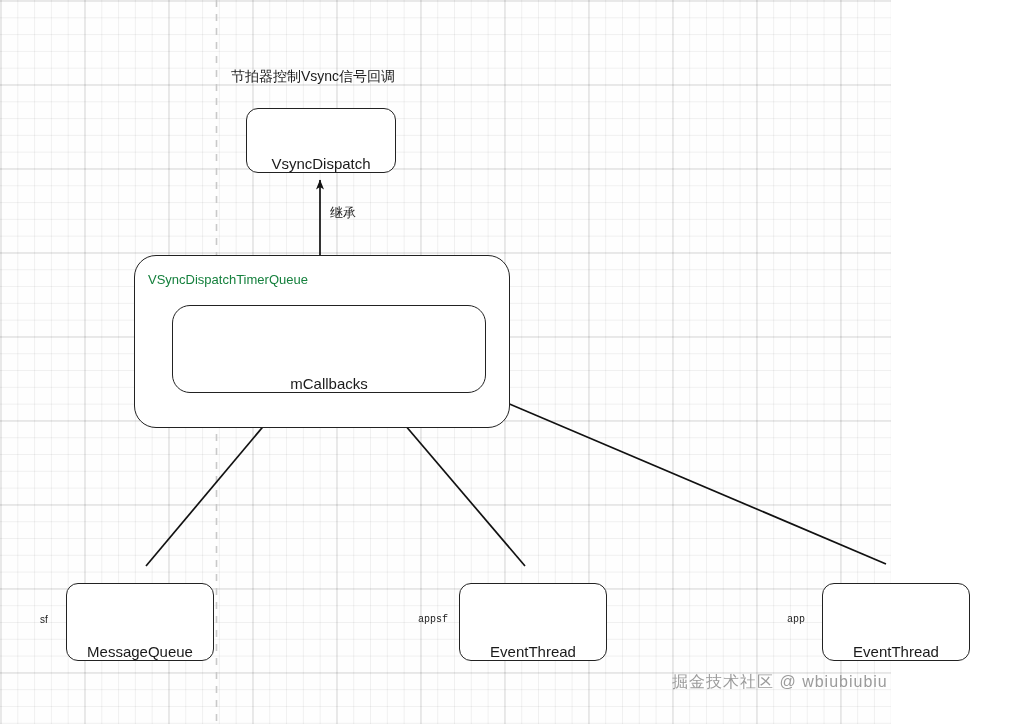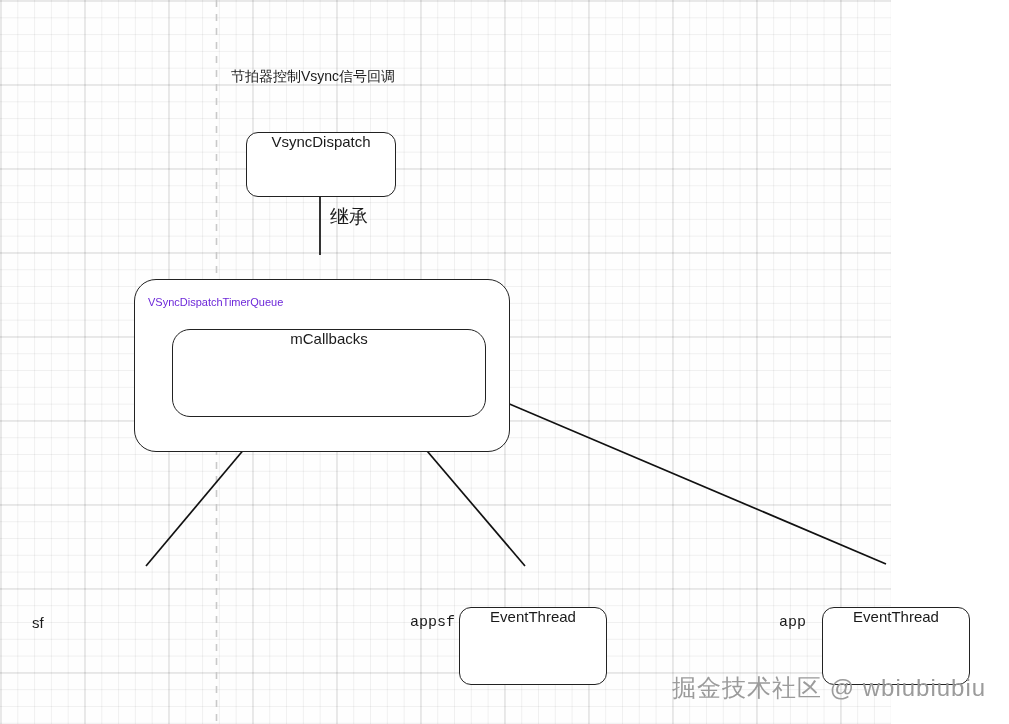--- a/index.html
+++ b/index.html
@@ -41,26 +41,25 @@
     pointer-events: none;
   }
 
   .node {
     position: absolute;
     box-sizing: border-box;
     background: #ffffff;
     border: 1.6px solid #222222;
     border-radius: 12px;
     display: flex;
-    align-items: flex-start;
+    align-items: flex-end;
     justify-content: center;
     color: #1a1a1a;
     font-size: 15px;
     font-family: "Liberation Sans", sans-serif;
-    margin-top: 24px;
   }
 
   .node-label {
     white-space: nowrap;
   }
 
   
   #node-vsyncdispatch {
     left: 246px;
     top: 108px;
@@ -73,22 +72,22 @@
     top: 255px;
     width: 376px;
     height: 173px;
     border-radius: 22px;
     display: block;
   }
   #node-timerqueue .container-title {
     position: absolute;
     left: 13px;
     top: 16px;
-    font-size: 11px;
-    color: #6d28d9;
+    font-size: 13px;
+    color: #15803d;
     white-space: nowrap;
   }
 
   #node-mcallbacks {
     left: 172px;
     top: 305px;
     width: 314px;
     height: 88px;
     border-radius: 18px;
   }
@@ -109,51 +108,52 @@
 
   #node-eventthread-app {
     left: 822px;
     top: 583px;
     width: 148px;
     height: 78px;
   }
 
   .side-label {
     position: absolute;
-    font-size: 15px;
-    color: #1a1a1a;
-    white-space: nowrap;
+    font-size: 10px;
+    color: #1a1a1a;
+    white-space: nowrap;
+    margin-left: 8px;
   }
   #label-sf       { left: 32px;  top: 614px; }
   #label-appsf    { left: 410px; top: 614px; font-family: Liberation Mono, monospace; }
   #label-app      { left: 779px; top: 614px; font-family: Liberation Mono, monospace; }
 
   #caption-top {
     position: absolute;
     left: 231px;
     top: 68px;
     font-size: 14px;
     color: #1a1a1a;
     white-space: nowrap;
   }
 
   #edge-label-inherit {
     position: absolute;
     left: 330px;
     top: 204px;
-    font-size: 19px;
+    font-size: 13px;
     color: #1a1a1a;
     white-space: nowrap;
   }
 
   #watermark {
     position: absolute;
     left: 672px;
     top: 672px;
-    font-size: 24px;
+    font-size: 16px;
     color: #9b9b9b;
     letter-spacing: 1px;
     white-space: nowrap;
     font-family: "Liberation Sans", sans-serif;
   }
 </style>
 </head>
 <body>
 
 <div id="canvas">
@@ -186,20 +186,23 @@
 
   <div class="node" id="node-timerqueue">
     <span class="container-title">VSyncDispatchTimerQueue</span>
   </div>
 
   <div class="node" id="node-mcallbacks">
     <span class="node-label">mCallbacks</span>
   </div>
 
   <div class="side-label" id="label-sf">sf</div>
+  <div class="node" id="node-messagequeue">
+    <span class="node-label">MessageQueue</span>
+  </div>
 
   <div class="side-label" id="label-appsf">appsf</div>
   <div class="node" id="node-eventthread-appsf">
     <span class="node-label">EventThread</span>
   </div>
 
   <div class="side-label" id="label-app">app</div>
   <div class="node" id="node-eventthread-app">
     <span class="node-label">EventThread</span>
   </div>

